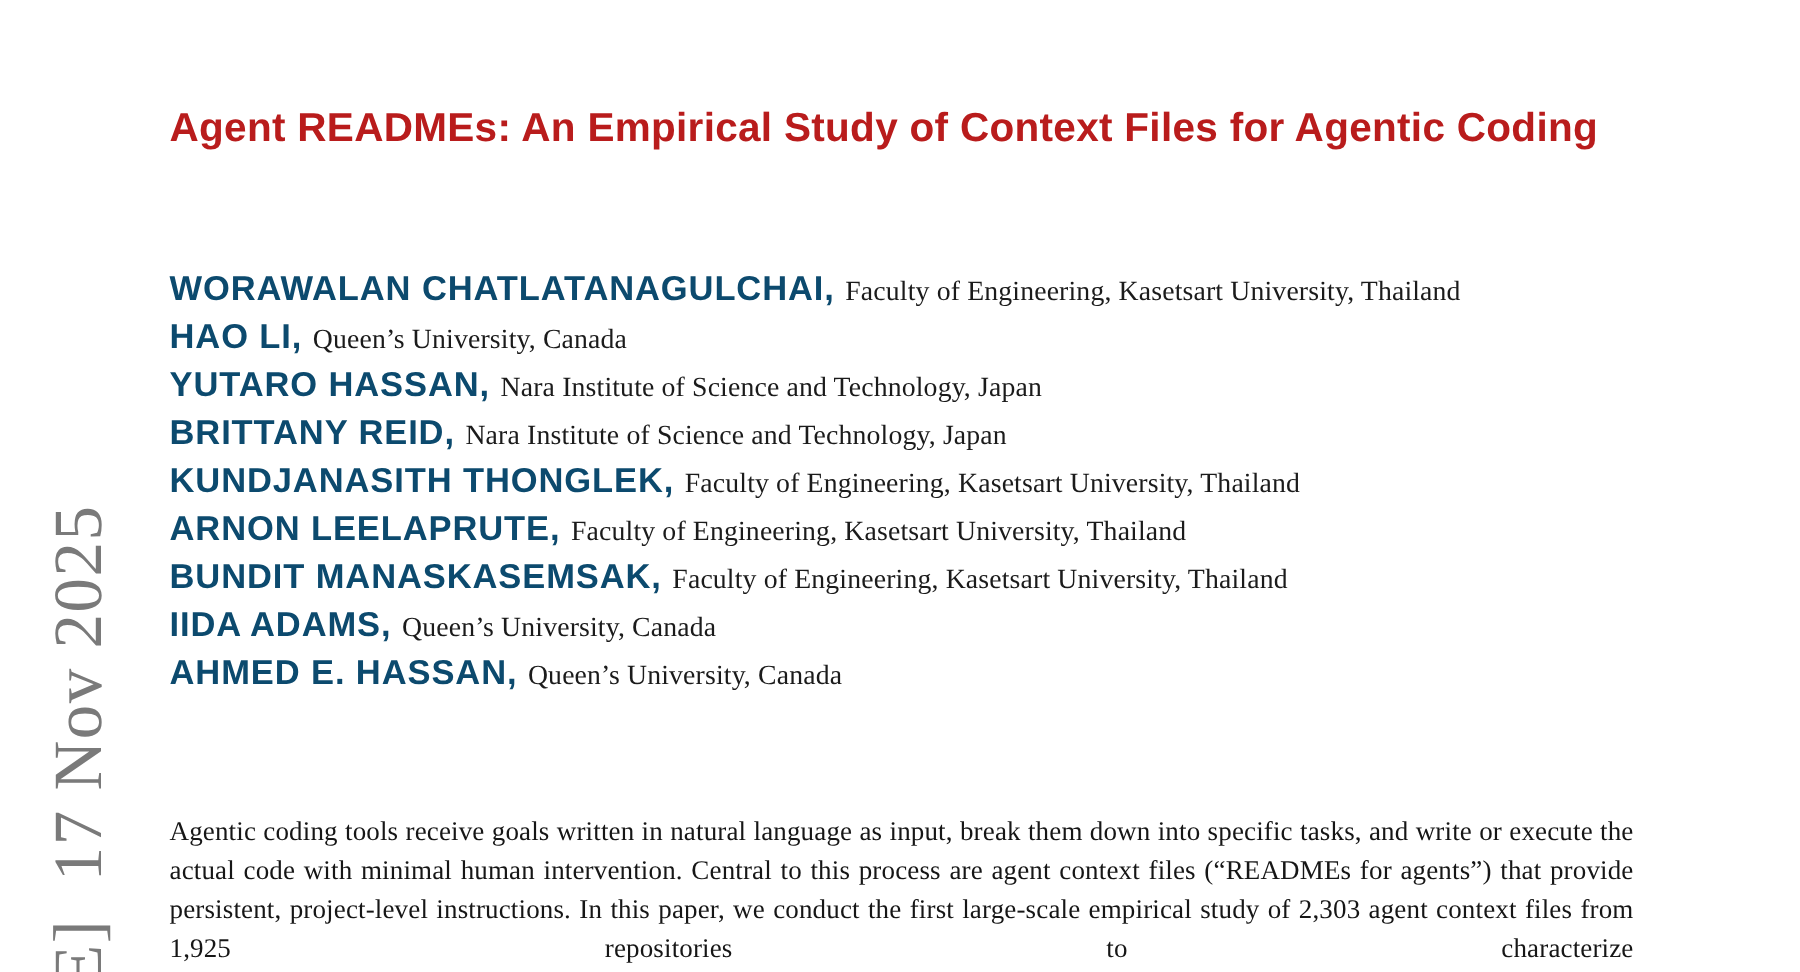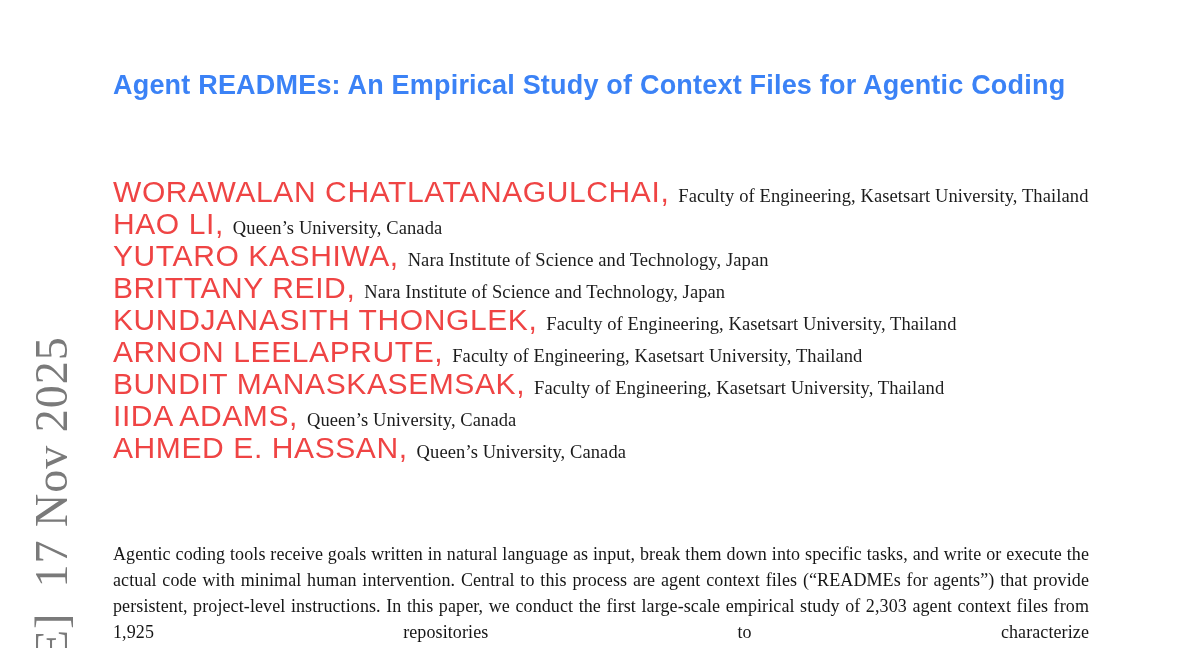--- a/index.html
+++ b/index.html
@@ -37,41 +37,41 @@
   }
   .paper-title {
     position: absolute;
     left: 0;
     top: 64px;
     width: 965px;
     font-family: "Liberation Sans", sans-serif;
     font-weight: 700;
     font-size: 27px;
     line-height: 43px;
-    color: #3b82f6;
+    color: #b91c1c;
     letter-spacing: 0.2px;
   }
   .authors {
     position: absolute;
     left: 0;
     top: 176px;
     width: 980px;
   }
   .author-line {
     height: 32px;
     line-height: 32px;
     white-space: nowrap;
     color: #1b1b1b;
   }
   .author-name, .author-sep {
     font-family: "Liberation Sans", sans-serif;
-    font-size: 30px;
+    font-size: 23px;
     letter-spacing: 0.6px;
-    color: #ef4444;
-    font-weight: 400;
+    color: #0c4a6e;
+    font-weight: 700;
   }
   .author-affiliation {
     font-family: "Liberation Serif", serif;
     font-size: 18.5px;
     letter-spacing: 0.1px;
     color: #1b1b1b;
   }
   .abstract {
     position: absolute;
     left: 0;
@@ -98,21 +98,21 @@
     <h1 class="paper-title">Agent READMEs: An Empirical Study of Context Files for Agentic Coding</h1>
 
     <div class="authors">
       <div class="author-line">
         <span class="author-name">WORAWALAN CHATLATANAGULCHAI</span><span class="author-sep">, </span><span class="author-affiliation">Faculty of Engineering, Kasetsart University, Thailand</span>
       </div>
       <div class="author-line">
         <span class="author-name">HAO LI</span><span class="author-sep">, </span><span class="author-affiliation">Queen’s University, Canada</span>
       </div>
       <div class="author-line">
-        <span class="author-name">YUTARO KASHIWA</span><span class="author-sep">, </span><span class="author-affiliation">Nara Institute of Science and Technology, Japan</span>
+        <span class="author-name">YUTARO HASSAN</span><span class="author-sep">, </span><span class="author-affiliation">Nara Institute of Science and Technology, Japan</span>
       </div>
       <div class="author-line">
         <span class="author-name">BRITTANY REID</span><span class="author-sep">, </span><span class="author-affiliation">Nara Institute of Science and Technology, Japan</span>
       </div>
       <div class="author-line">
         <span class="author-name">KUNDJANASITH THONGLEK</span><span class="author-sep">, </span><span class="author-affiliation">Faculty of Engineering, Kasetsart University, Thailand</span>
       </div>
       <div class="author-line">
         <span class="author-name">ARNON LEELAPRUTE</span><span class="author-sep">, </span><span class="author-affiliation">Faculty of Engineering, Kasetsart University, Thailand</span>
       </div>

